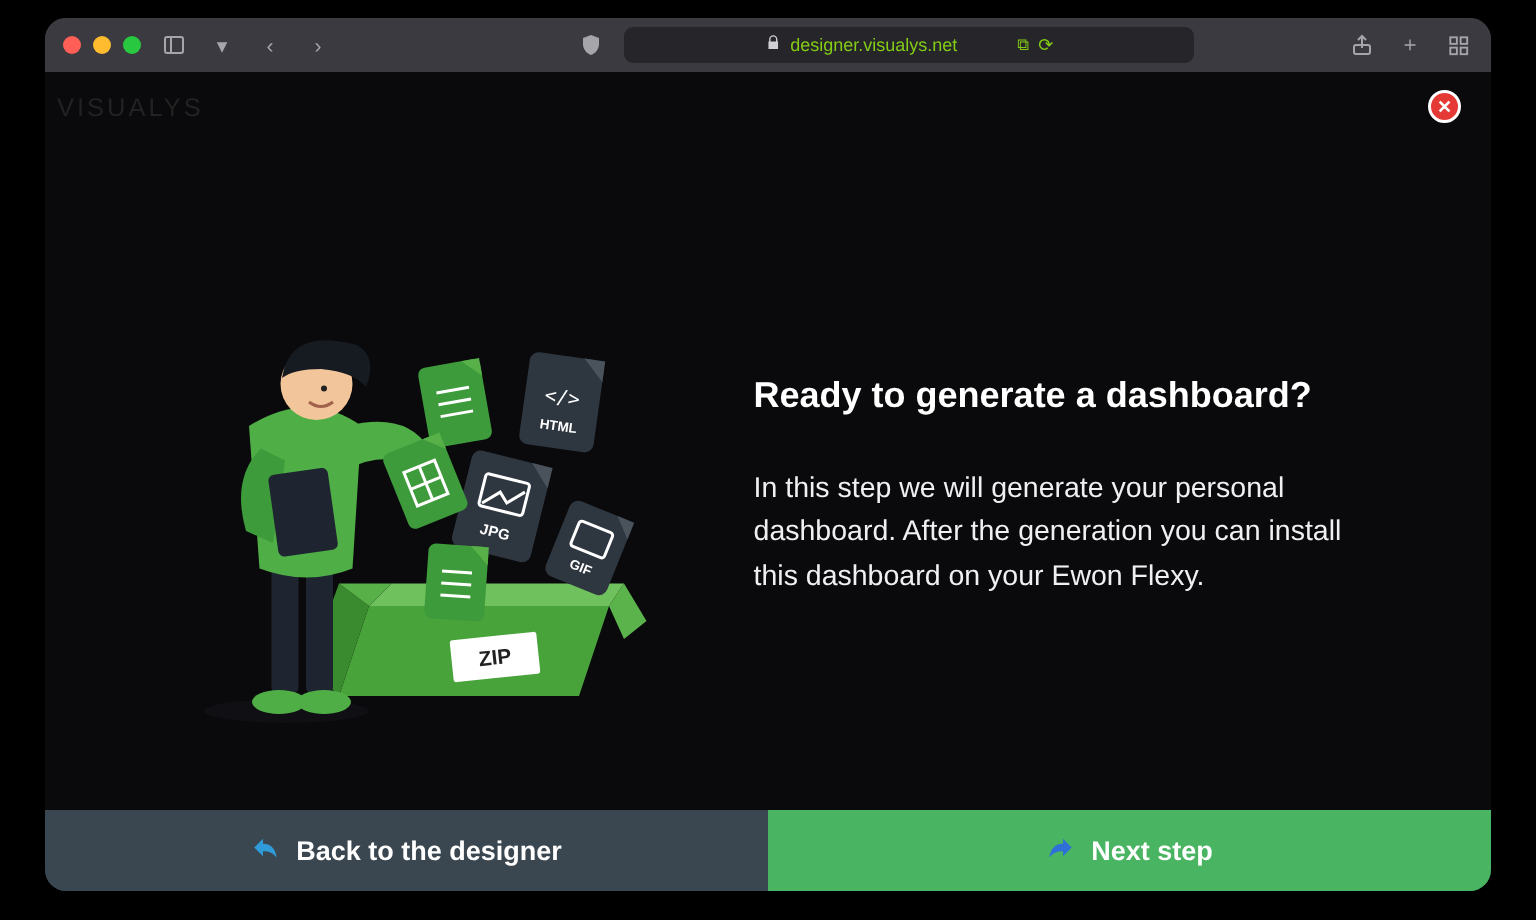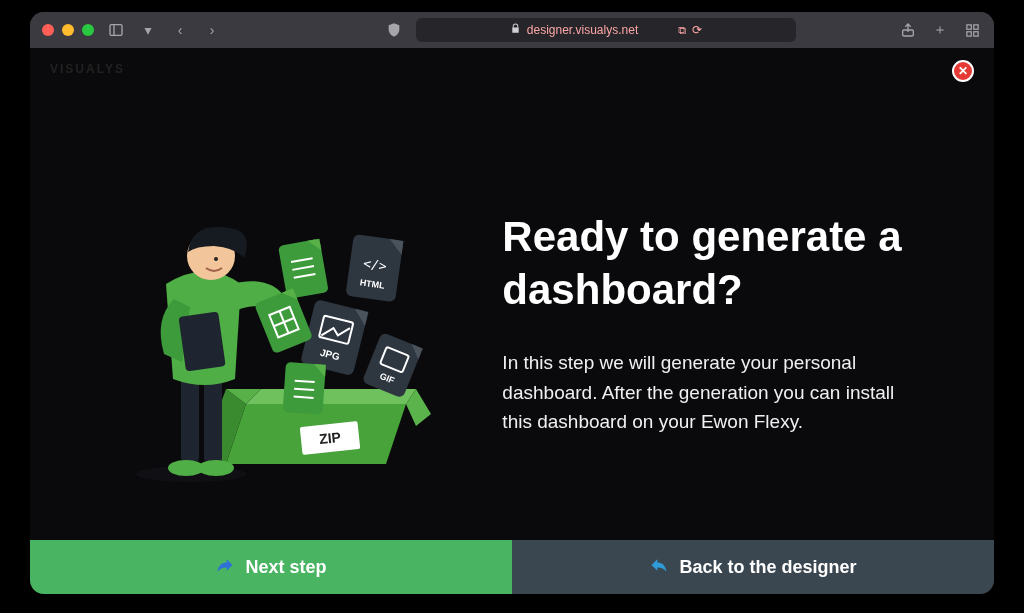--- a/index.html
+++ b/index.html
@@ -19,52 +19,52 @@
     .traffic { display:flex; gap:8px; }
     .dot { width:12px; height:12px; border-radius:50%; }
     .dot.red { background:#ff5f57; }
     .dot.yellow { background:#febc2e; }
     .dot.green { background:#28c840; }
     .tb-icon { color:#a5a5aa; font-size:14px; display:inline-flex; align-items:center; justify-content:center; width:20px; }
     .tb-shield { margin-left:150px; }
     .urlbar {
       flex:0 0 380px; height:24px; background:#25252a; border-radius:6px;
       display:flex; align-items:center; justify-content:center; gap:6px;
-      color:#fca5a5; font-size:12px;
+      color:#84cc16; font-size:12px;
     }
     .tb-right { margin-left:auto; display:flex; gap:12px; }
 
     
     .page {
       position:absolute; left:0; top:36px; right:0; bottom:0;
       background:#0a0a0c;
     }
 
     
     .ghost {
-      position:absolute; left:20px; top:14px; color:#222;
-      font-weight:700; letter-spacing:2px; font-size:12px;
+      position:absolute; left:8px; top:14px; color:#222;
+      font-weight:400; letter-spacing:2px; font-size:17px;
     }
 
     
     .close-badge {
       position:absolute; top:12px; right:20px; width:22px; height:22px;
       background:#e53935; border:2px solid #fff; border-radius:50%;
       display:flex; align-items:center; justify-content:center;
       color:#fff; font-size:12px; font-weight:bold; cursor:pointer;
     }
 
     
     .content {
       position:absolute; left:0; right:0; top:70px; bottom:64px;
       display:flex; align-items:center;
     }
     .left { flex:0 0 49%; display:flex; align-items:center; justify-content:center; }
     .right { flex:1; padding-right:40px; color:#fff; }
-    .right h1 { font-size:42px; font-weight:700; margin-bottom:32px; line-height:1.25; }
+    .right h1 { font-size:24px; font-weight:700; margin-bottom:32px; line-height:1.25; }
     .right p { font-size:19px; line-height:1.55; color:#f0f0f2; max-width:420px; }
 
     
     .illus { width:340px; height:320px; position:relative; }
     .illus svg { position:absolute; inset:0; }
 
     
     .footer { position:absolute; left:0; right:0; bottom:0; height:54px; display:flex; }
     .btn {
       flex:1; display:flex; align-items:center; justify-content:center;
@@ -226,32 +226,32 @@
         </div>
       </div>
 
       <div class="right">
         <h1>Ready to generate a dashboard?</h1>
         <p>In this step we will generate your personal dashboard. After the generation you can install this dashboard on your Ewon Flexy.</p>
       </div>
     </div>
 
     <div class="footer">
+      <div class="btn back">
+        <span>
+          <svg viewBox="0 0 24 24" fill="#2f9bd8">
+              <path d="M10 9V5l-7 7 7 7v-4c5 0 8 1.5 11 5-1-6-4-11-11-11z"></path>
+            </svg>
+        </span>
+        <span>Back to the designer</span>
+      </div>
       <div class="btn next">
         <span>
           <svg viewBox="0 0 24 24" fill="#2f6fd8">
               <path d="M14 9V5l7 7-7 7v-4c-5 0-8 1.5-11 5 1-6 4-11 11-11z"></path>
             </svg>
         </span>
         <span>Next step</span>
       </div>
-      <div class="btn back">
-        <span>
-          <svg viewBox="0 0 24 24" fill="#2f9bd8">
-              <path d="M10 9V5l-7 7 7 7v-4c5 0 8 1.5 11 5-1-6-4-11-11-11z"></path>
-            </svg>
-        </span>
-        <span>Back to the designer</span>
-      </div>
     </div>
 
   </div>
 </div>
 
 </body></html>

